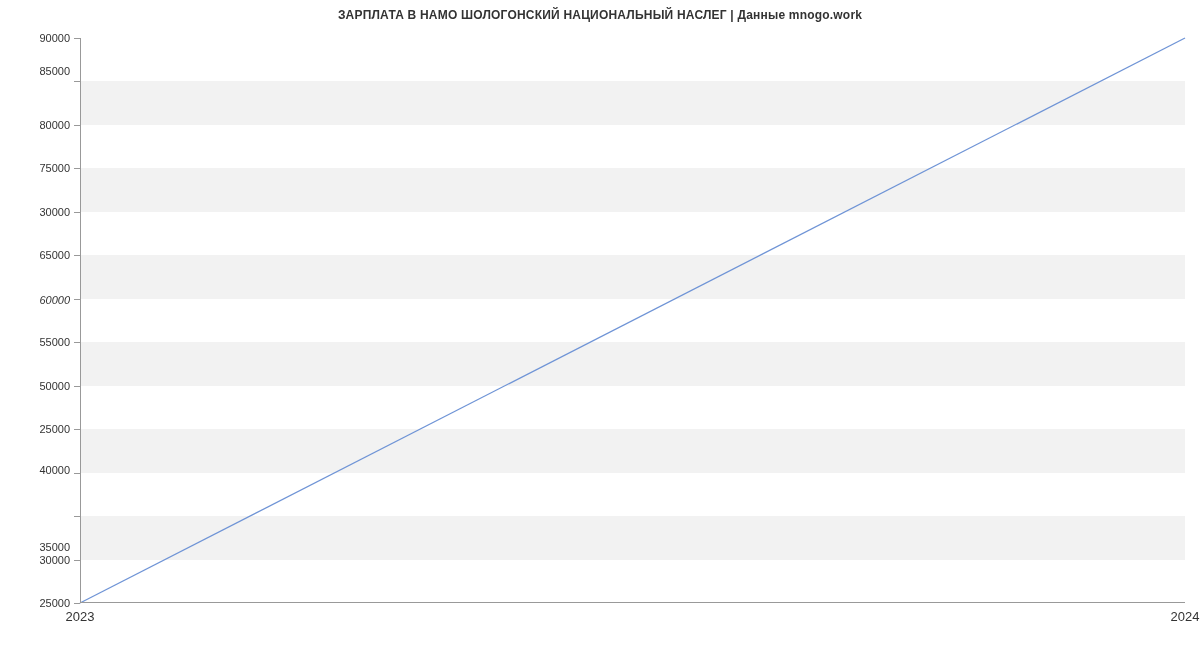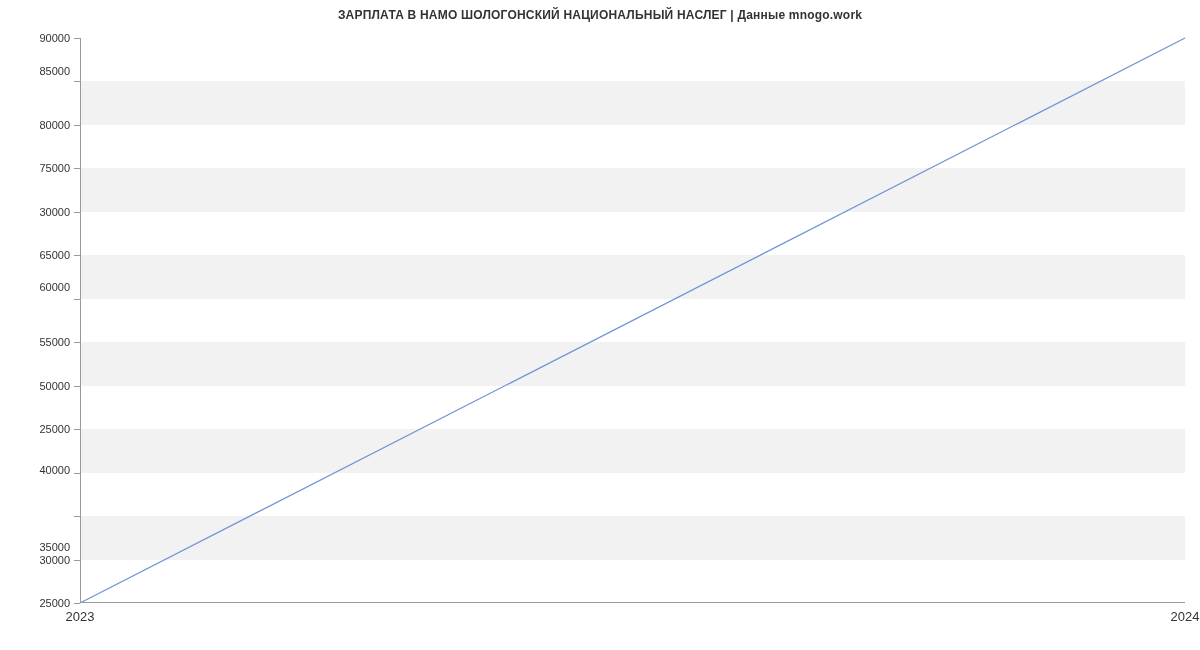--- a/index.html
+++ b/index.html
@@ -110,21 +110,21 @@
       <div class="y-label" style="top: 478.077px; margin-top: 31px;">35000</div>
       <div class="y-tick" style="top: 434.615px;"></div>
       <div class="y-label" style="top: 432px; margin-left: 8px;">40000</div>
       <div class="y-tick" style="top: 391.154px;"></div>
       <div class="y-label" style="top: 391.154px;">25000</div>
       <div class="y-tick" style="top: 347.692px;"></div>
       <div class="y-label" style="top: 347.692px;">50000</div>
       <div class="y-tick" style="top: 304.231px;"></div>
       <div class="y-label" style="top: 304.231px; margin-left: 24px;">55000</div>
       <div class="y-tick" style="top: 260.769px;"></div>
-      <div class="y-label" style="top: 249px;">60000</div>
+      <div class="y-label" style="top: 262px; font-style: italic;">60000</div>
       <div class="y-tick" style="top: 217.308px;"></div>
       <div class="y-label" style="top: 217.308px;">65000</div>
       <div class="y-tick" style="top: 173.846px;"></div>
       <div class="y-label" style="top: 173.846px;">30000</div>
       <div class="y-tick" style="top: 130.385px;"></div>
       <div class="y-label" style="top: 130.385px;">75000</div>
       <div class="y-tick" style="top: 86.9231px;"></div>
       <div class="y-label" style="top: 86.9231px;">80000</div>
       <div class="y-tick" style="top: 43.4615px;"></div>
       <div class="y-label" style="top: 33px;">85000</div>

